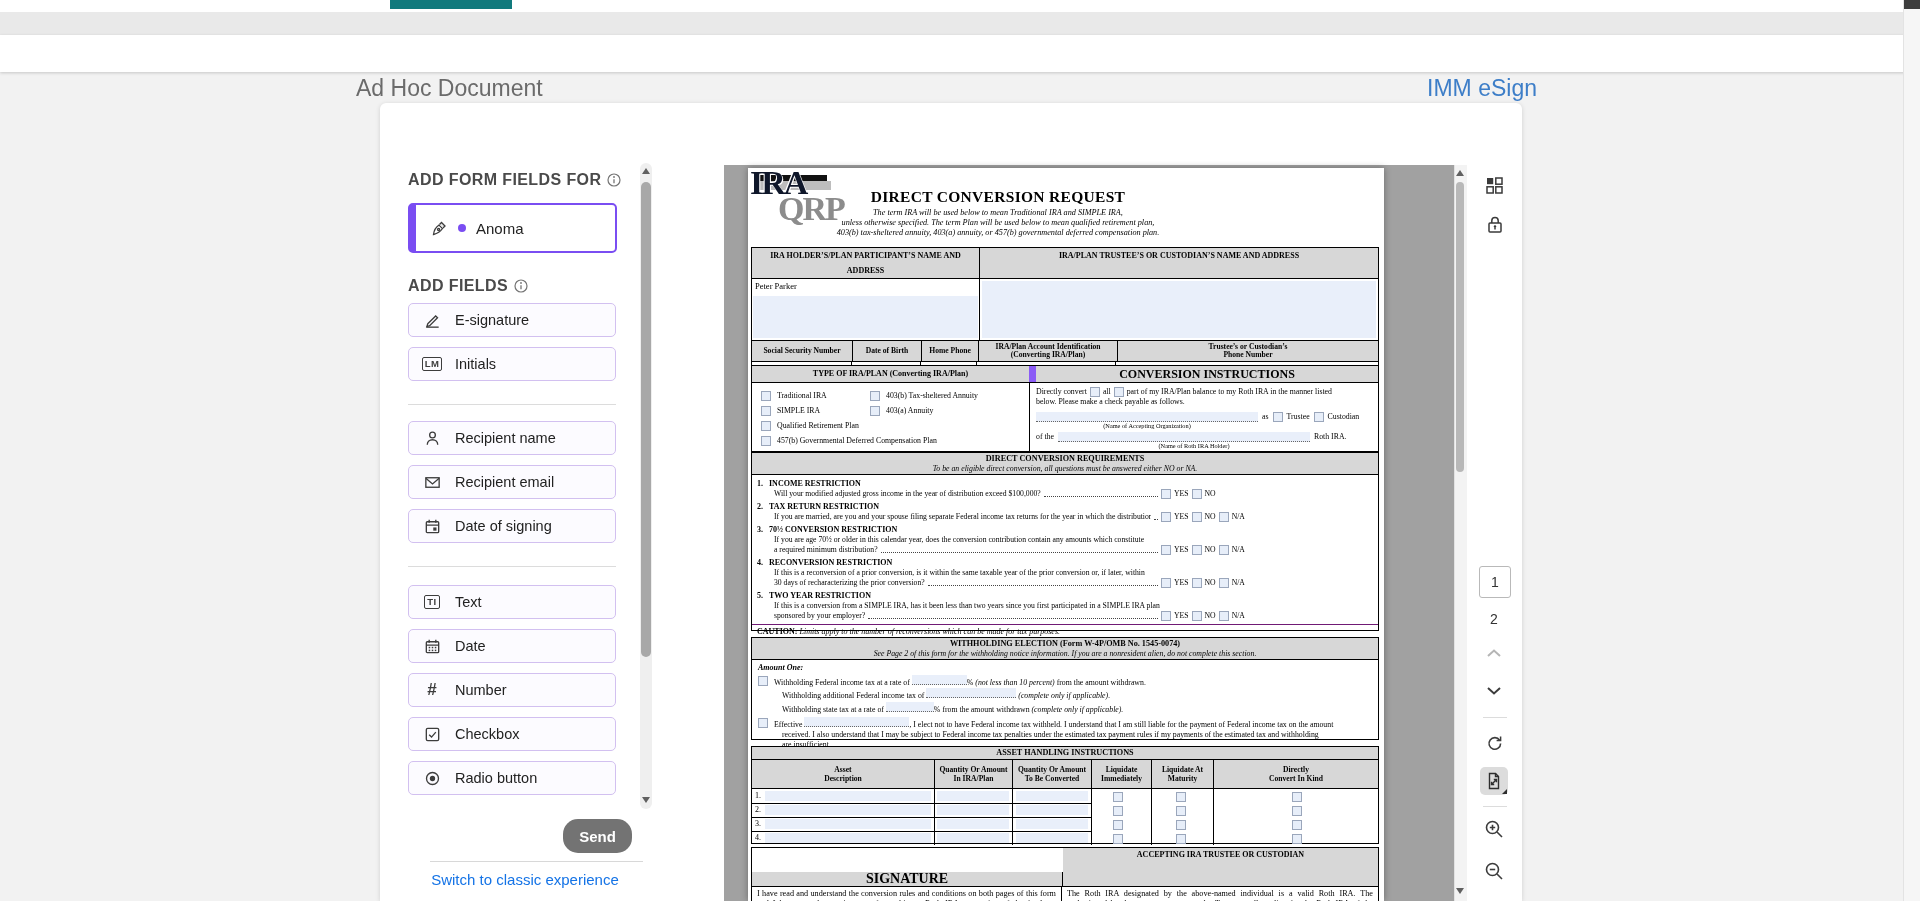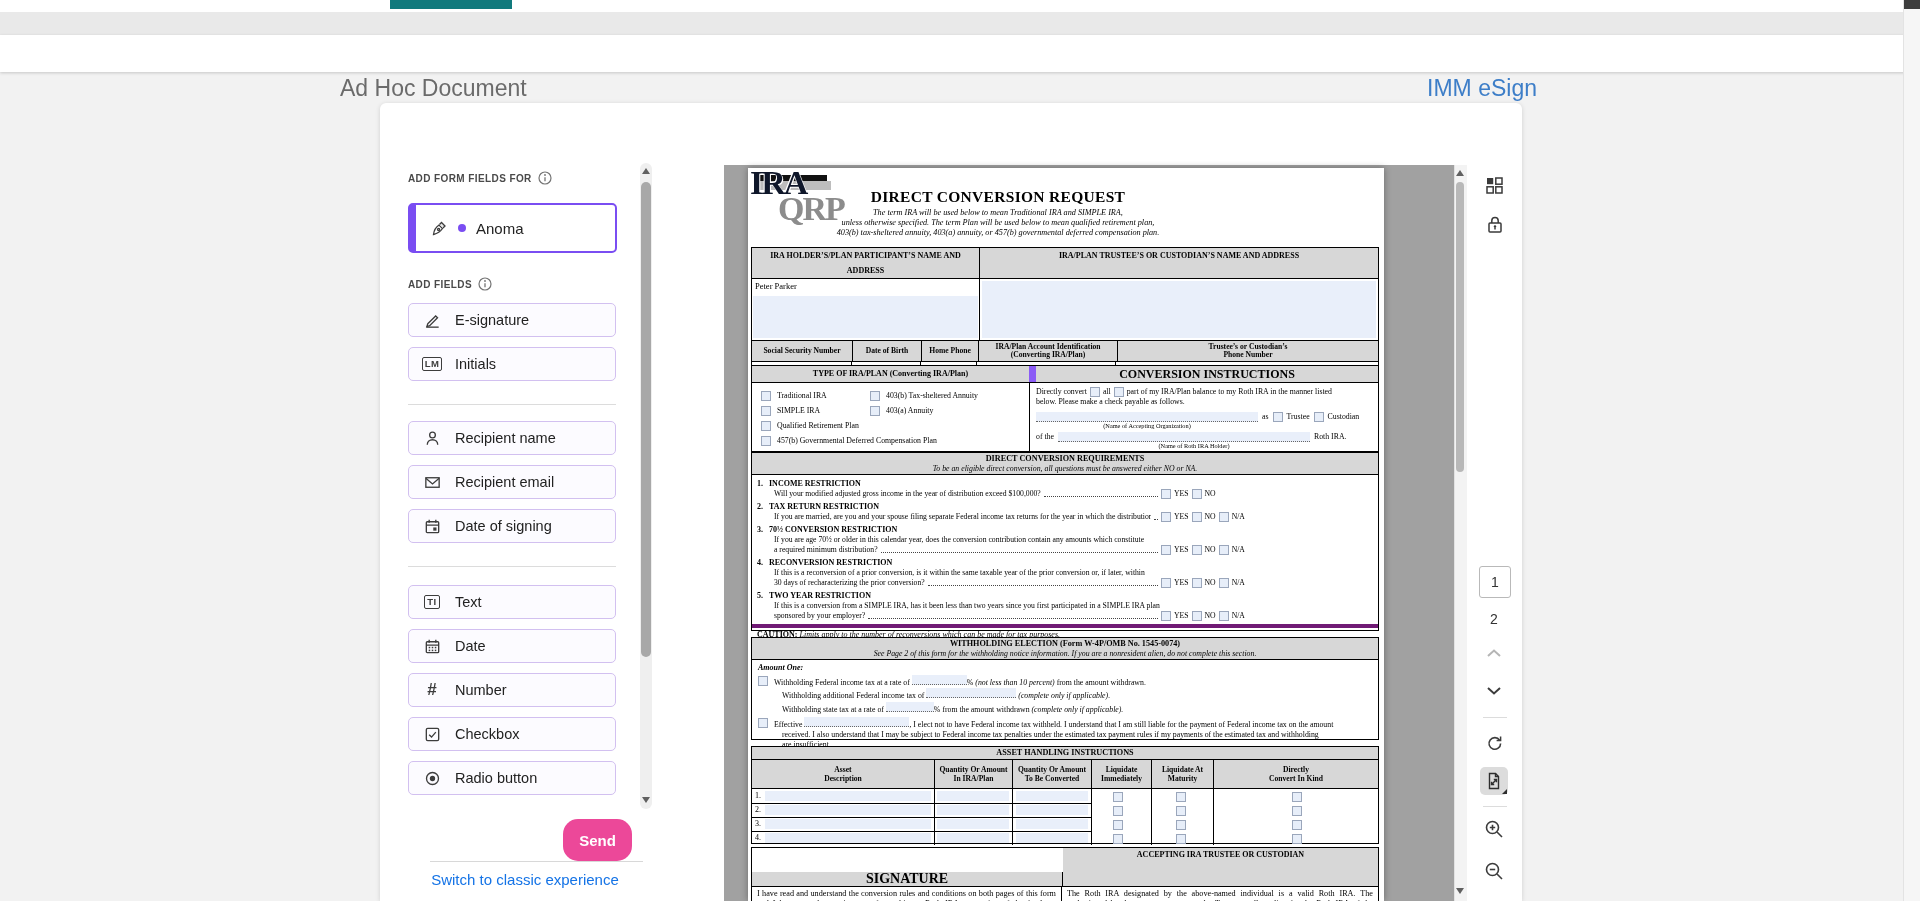--- a/index.html
+++ b/index.html
@@ -6,42 +6,42 @@
   body{width:1920px;height:901px;overflow:hidden;background:#f2f2f2;
        font-family:"Liberation Sans","DejaVu Sans",sans-serif;position:relative;}
   .abs{position:absolute;}
   svg{display:block;}
   
   .top-strip{left:0;top:0;width:1920px;height:12px;background:#fff;}
   .teal-tab{left:390px;top:0;width:122px;height:9px;background:#117a7d;}
   .gray-band{left:0;top:12px;width:1920px;height:23px;background:#e9e9e9;}
   .header-bar{left:0;top:35px;width:1920px;height:37px;background:#fff;
               box-shadow:0 1px 3px rgba(0,0,0,.18);}
-  .page-title{left:340px;top:40px;font-size:23px;color:#6b6b6b;}
+  .page-title{left:356px;top:40px;font-size:23px;color:#6b6b6b;}
   .brand{top:40px;right:383px;font-size:23px;color:#3d7ec8;}
   
   .card{left:380px;top:103px;width:1142px;height:798px;background:#fff;
         border-radius:6px 6px 0 0;box-shadow:0 1px 5px rgba(0,0,0,.14);}
   
-  .side-label{font-size:10px;font-weight:bold;color:#4a4a4a;letter-spacing:.4px;
+  .side-label{font-size:16px;font-weight:bold;color:#4a4a4a;letter-spacing:.4px;
               display:flex;align-items:center;gap:6px;}
   .recipient-card{left:408px;top:203px;width:209px;height:50px;background:#fff;
         border:2px solid #7a4df2;border-left:8px solid #7a4df2;border-radius:5px;
         display:flex;align-items:center;box-sizing:border-box;cursor:pointer;}
   .recipient-card .dot{width:8px;height:8px;border-radius:50%;background:#7a4df2;margin:0 10px 0 8px;}
   .recipient-card .nm{font-size:15px;color:#232323;}
   .fbtn{left:408px;width:208px;height:34px;background:#fcfbff;border:1.5px solid #d2c0f0;
         border-radius:5px;display:flex;align-items:center;box-sizing:border-box;cursor:pointer;}
   .fbtn .ic{width:22px;margin-left:12px;display:flex;justify-content:center;}
   .fbtn .lb{margin-left:12px;font-size:14.5px;color:#222;}
   .glyph-box{border:1.6px solid #3d3d3d;border-radius:2px;font-size:9.5px;font-weight:bold;
         color:#3d3d3d;padding:1px 2px;line-height:10px;letter-spacing:.5px;}
   .hash{font-size:17px;font-weight:bold;color:#3d3d3d;line-height:16px;}
   .sdiv{left:408px;width:208px;height:1px;background:#dcdcdc;}
-  .send-btn{left:563px;top:819px;width:69px;height:42px;border-radius:15px;background:#ec4899;
+  .send-btn{left:563px;top:819px;width:69px;height:34px;border-radius:15px;background:#737373;
         color:#fff;font-size:15px;font-weight:bold;display:flex;align-items:center;
         justify-content:center;cursor:pointer;border:none;}
   .switch-link{left:415px;top:871px;width:220px;text-align:center;font-size:15px;
         color:#1473e6;cursor:pointer;}
   
   .sb-track{background:#efefef;border-radius:6px;}
   .sb-thumb{background:#a8a8a8;border-radius:5px;}
   .sb-arrow{width:0;height:0;border-left:4px solid transparent;border-right:4px solid transparent;}
   .up{border-bottom:6px solid #606060;}
   .dn{border-top:6px solid #606060;}
@@ -435,21 +435,21 @@
             <span class="dcb"></span>
             <span>YES</span>
             <span class="dcb"></span>
             <span>NO</span>
             <span class="dcb"></span>
             <span>N/A</span>
           </span>
       </div>
     </div>
 
-    <div style="border-top:4px solid #701a75;margin-top:3px;padding:2px 0 0 5px;font-size:8px;line-height:10px;">
+    <div style="border-top:1px solid #701a75;margin-top:3px;padding:2px 0 0 5px;font-size:8px;line-height:10px;">
       <span style="font-weight:bold;">CAUTION:</span>
       <span class="it">Limits apply to the number of reconversions which can be made for tax purposes.</span>
     </div>
   </div>
 
   <div class="abs bx" style="left:3px;top:469px;width:628px;height:103px;">
     <div class="gray" style="border-bottom:1px solid #000;padding:1px 0;">
       <div class="hdr" style="font-size:8.2px;line-height:9.5px;">WITHHOLDING ELECTION (Form W-4P/OMB No. 1545-0074)</div>
       <div class="it" style="font-size:7.8px;line-height:9px;text-align:center;">See Page 2 of this form for the withholding notice information. If you are a nonresident alien, do not complete this section.</div>
     </div>

